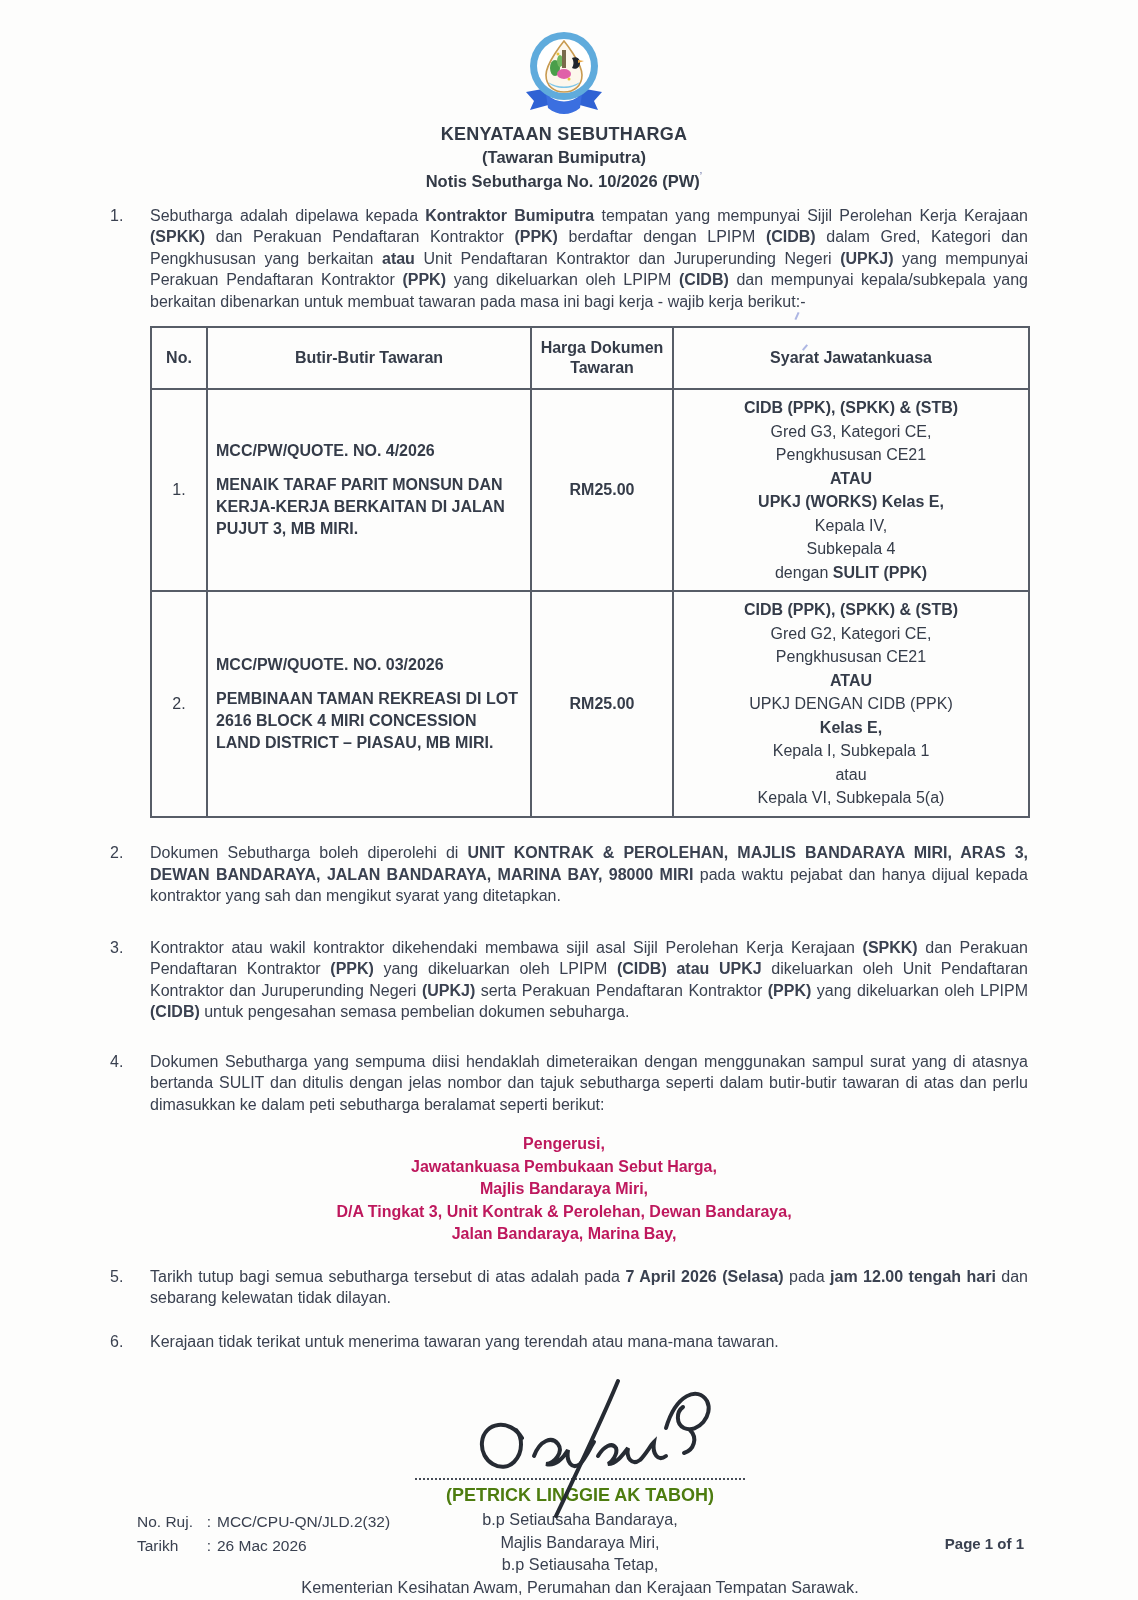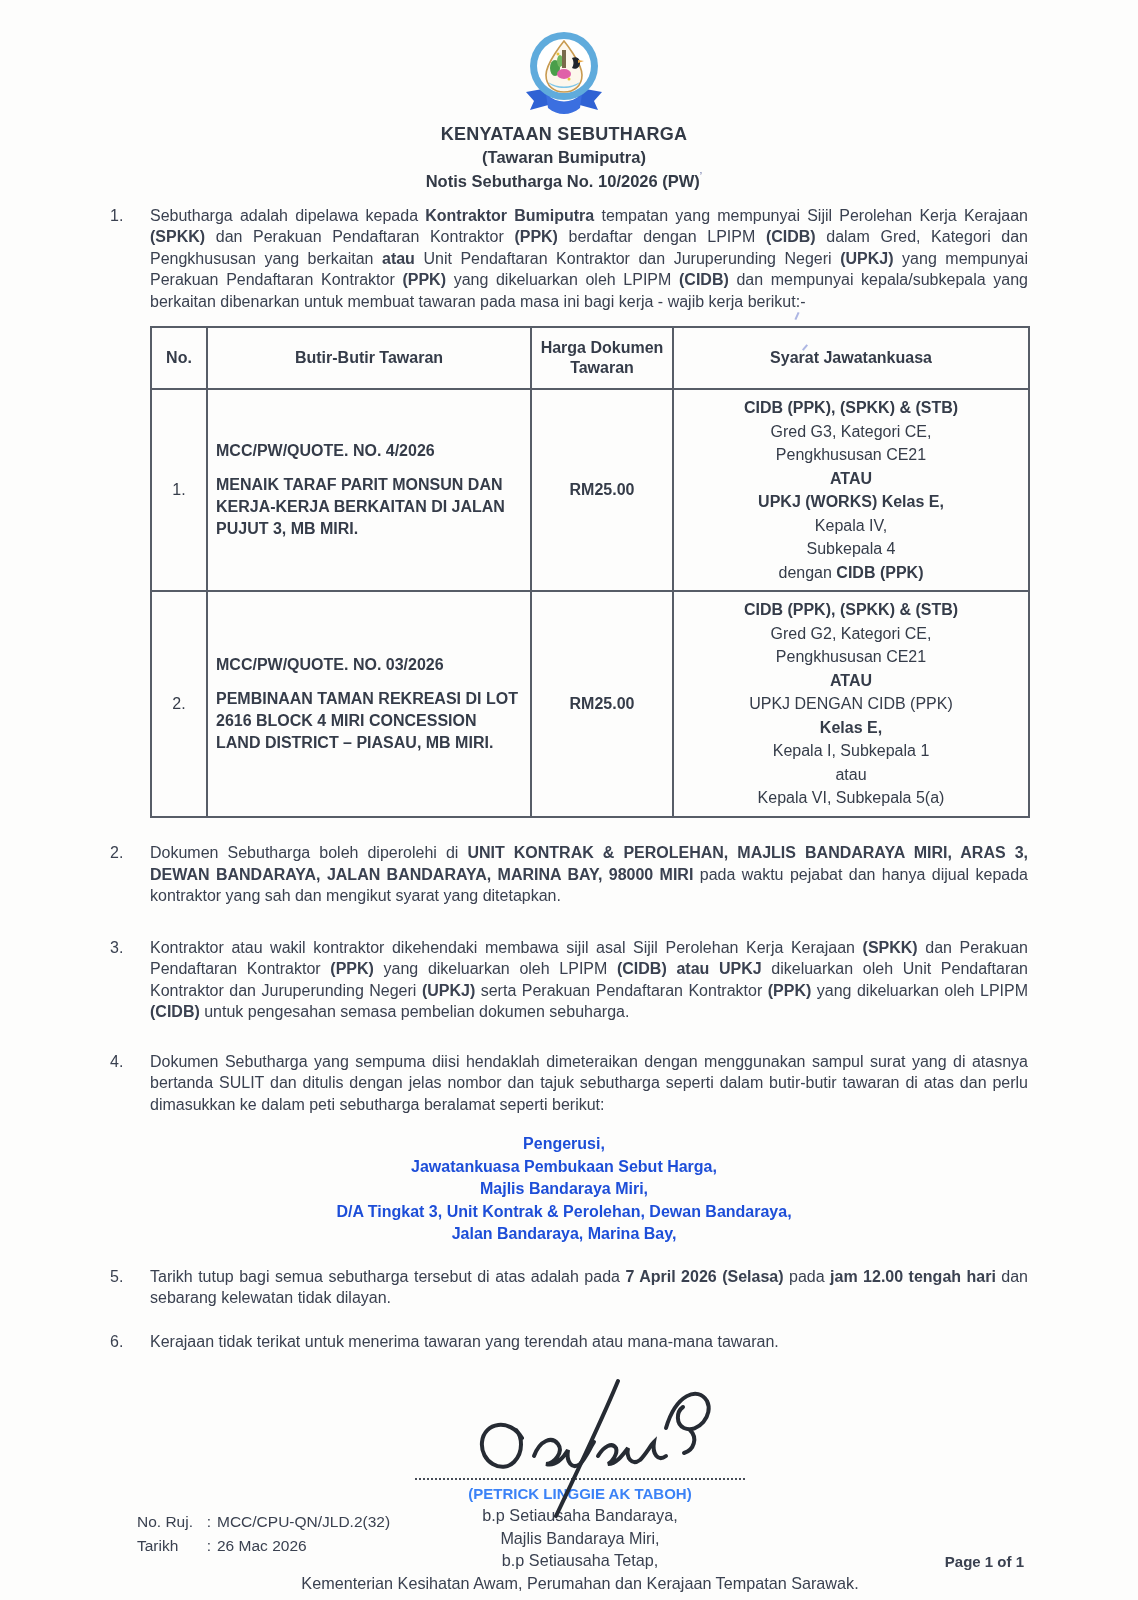--- a/index.html
+++ b/index.html
@@ -45,33 +45,33 @@
   td.butir-cell div + div{margin-top:12px;}
   td.harga-cell{text-align:center;font-weight:bold;}
   td.syarat-cell{text-align:center;line-height:23.5px;padding:8px 4px;}
   tr.r1 td{height:192px;}
   tr.r2 td{height:226px;}
   
   .artifact{position:absolute;background:transparent;border-left:2px solid #8a97d8;opacity:.7;}
   .artifact.a1{left:646px;top:-14px;height:8px;transform:rotate(24deg);}
   .artifact.a2{left:654px;top:18px;height:7px;transform:rotate(40deg);}
   
-  .address{margin-top:18px;text-align:center;font-weight:bold;font-size:16px;line-height:22.5px;color:#1d4ed8;}
+  .address{margin-top:18px;text-align:center;font-weight:bold;font-size:16px;line-height:22.5px;color:#be185d;}
   
   .sig-block{margin-top:26px;text-align:center;transform:translateX(16px);}
   .sig-svg{display:block;margin:0 auto -40px auto;position:relative;z-index:2;}
   .dotline{width:330px;margin:0 auto;border-bottom:2.5px dotted #464c56;height:0;}
-  .sig-name{font-weight:bold;font-size:15px;margin-top:5px;color:#3b82f6;}
+  .sig-name{font-weight:bold;font-size:18px;margin-top:5px;color:#4d7c0f;}
   .sig-lines{font-size:16.2px;line-height:22.5px;margin-top:2px;}
   
   .footer-ref{position:absolute;left:137px;bottom:42px;font-size:15.5px;line-height:24px;}
   .footer-ref .row{display:flex;}
   .footer-ref .lab{width:64px;}
   .footer-ref .col{width:16px;text-align:center;}
-  .page-num{position:absolute;right:114px;bottom:30px;font-size:15px;font-weight:bold;color:#31384​4;margin-top:44px;}
+  .page-num{position:absolute;right:114px;bottom:48px;font-size:15px;font-weight:bold;color:#31384​4;margin-top:44px;}
 </style>
 </head>
 <body>
 
 <div class="page">
   <div class="content">
 
     <div class="logo-wrap">
       <svg width="100" height="88" viewBox="0 0 100 88">
 
@@ -132,21 +132,21 @@
               </td>
           <td class="harga-cell">RM25.00</td>
           <td class="syarat-cell">
                 <div><span style="font-weight: bold;">CIDB (PPK), (SPKK) &amp; (STB)</span></div>
                 <div><span>Gred G3, Kategori CE,</span></div>
                 <div><span>Pengkhususan CE21</span></div>
                 <div><span style="font-weight: bold;">ATAU</span></div>
                 <div><span style="font-weight: bold;">UPKJ (WORKS) Kelas E,</span></div>
                 <div><span>Kepala IV,</span></div>
                 <div><span>Subkepala 4</span></div>
-                <div><span>dengan </span><span style="font-weight: bold;">CIDB (PPK)</span></div>
+                <div><span>dengan </span><span style="font-weight: bold;">SULIT (PPK)</span></div>
               </td>
         </tr>
         <tr class="r2">
           <td class="no-cell">2.</td>
           <td class="butir-cell">
                 <div><span style="font-weight: bold;">MCC/PW/QUOTE. NO. 03/2026</span></div>
                 <div><span style="font-weight: bold;">PEMBINAAN TAMAN REKREASI DI LOT 2616 BLOCK 4 MIRI CONCESSION LAND DISTRICT – PIASAU, MB MIRI.</span></div>
               </td>
           <td class="harga-cell">RM25.00</td>
           <td class="syarat-cell">

